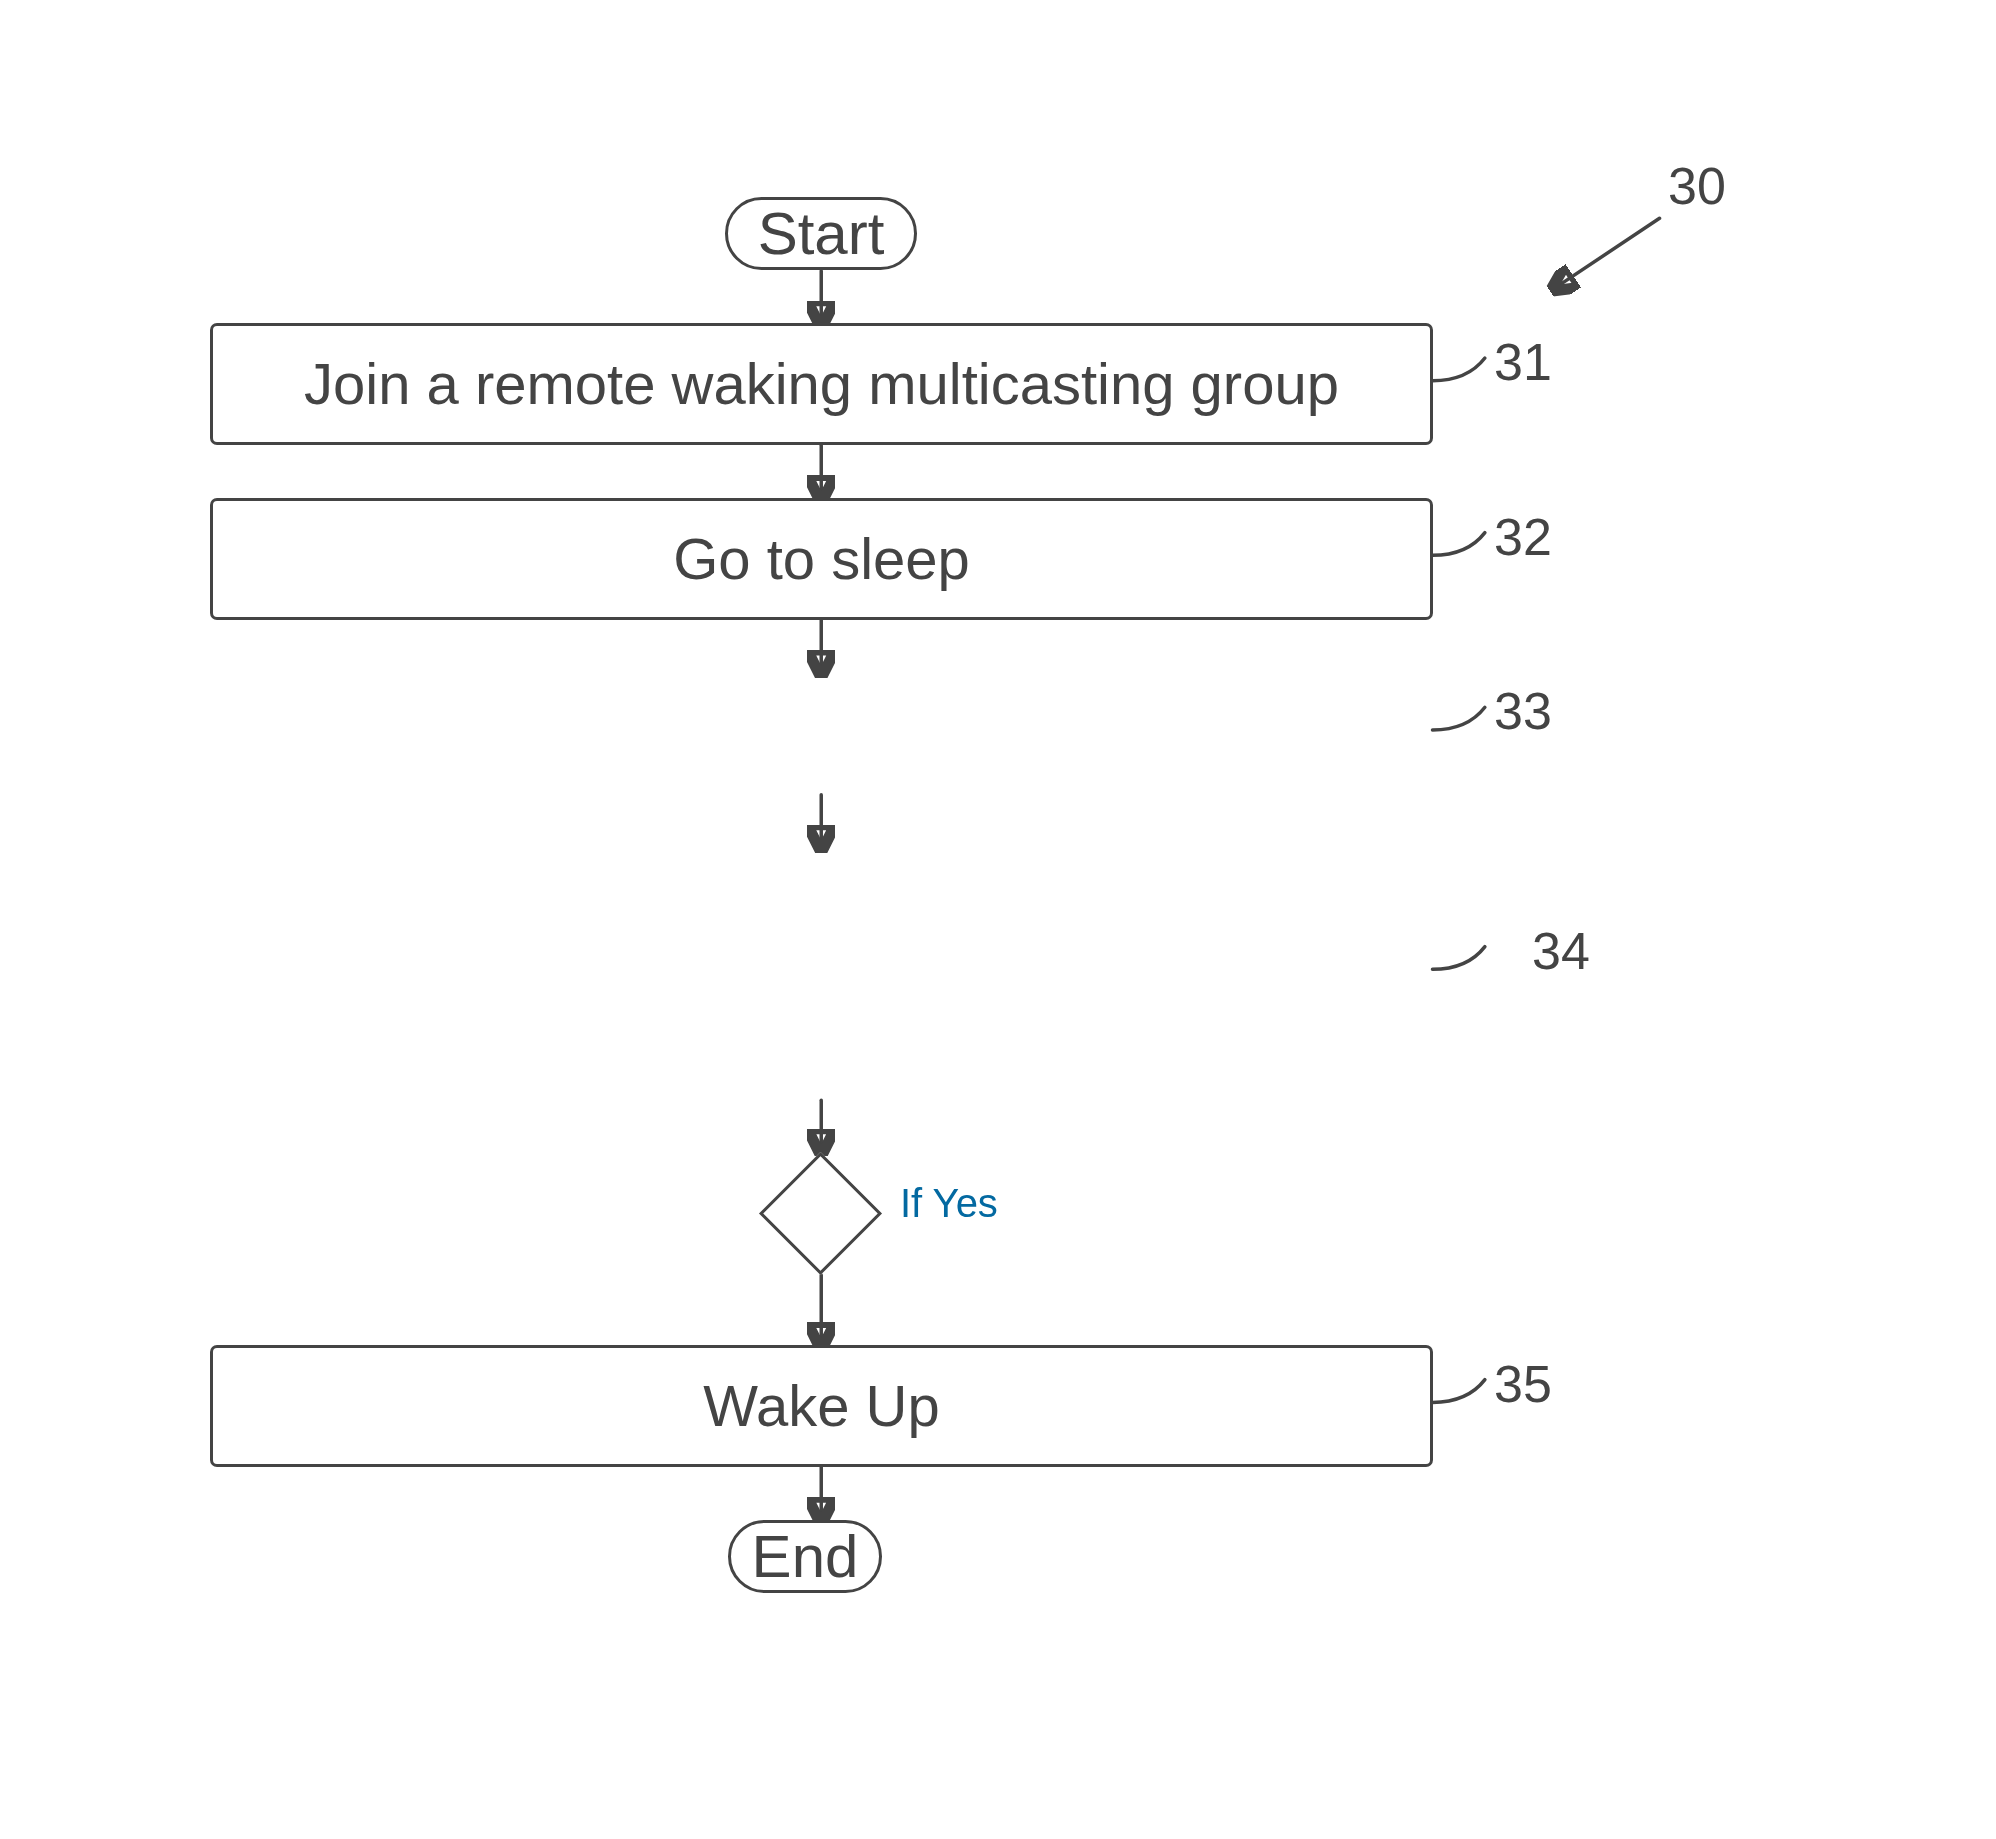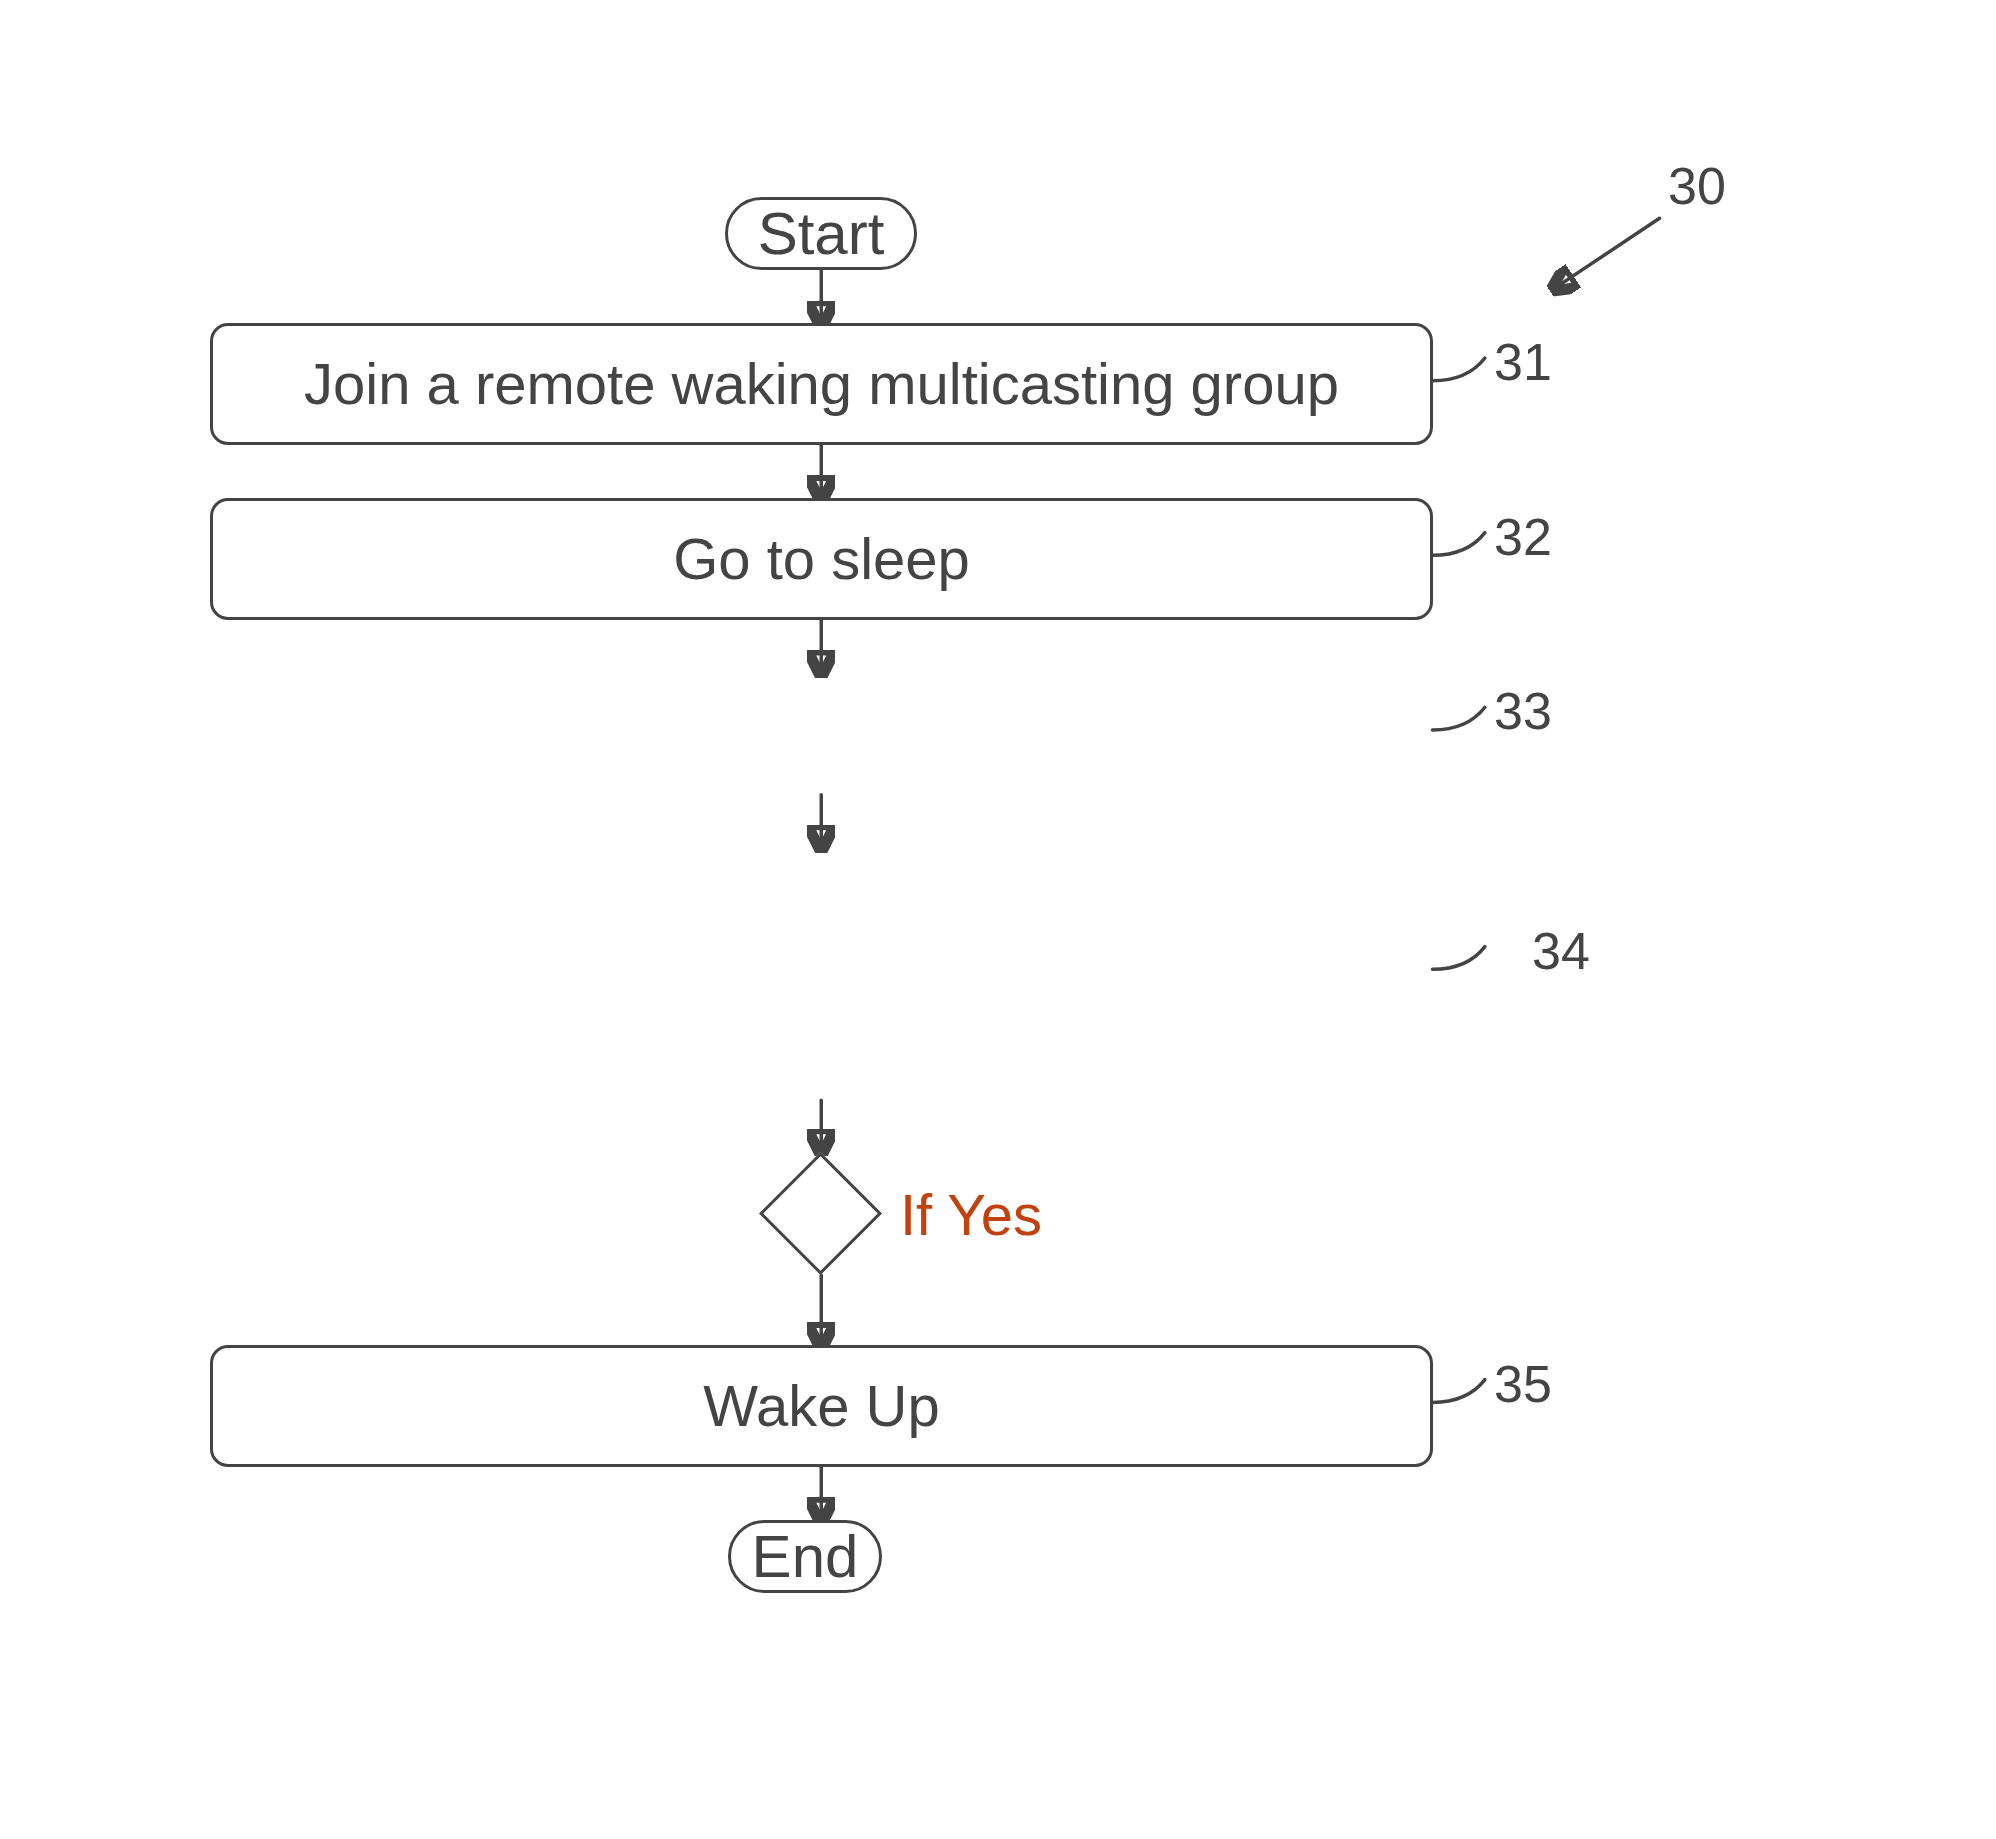--- a/index.html
+++ b/index.html
@@ -13,21 +13,21 @@
   }
   .stage {
     position: relative;
     width: 1997px;
     height: 1839px;
   }
   
   .box {
     position: absolute;
     border: 3.5px solid #444;
-    border-radius: 18px;
+    border-radius: 7px;
     background: #fff;
     text-align: center;
     display: flex;
     align-items: center;
     justify-content: center;
     font-size: 58px;
     line-height: 1.25;
     padding: 8.7px 17.5px;
     box-sizing: border-box;
   }
@@ -49,22 +49,22 @@
     width: 87px;
     height: 87px;
     background: #fff;
     border: 3.5px solid #444;
     transform: rotate(45deg);
     box-sizing: border-box;
   }
   
   .label {
     position: absolute;
-    font-size: 58px;
-    color: #c2410c;
+    font-size: 40px;
+    color: #0369a1;
   }
   .ref {
     position: absolute;
     font-size: 52px;
     color: #444;
   }
   
   svg.connectors {
     position: absolute;
     left: 0; top: 0;

